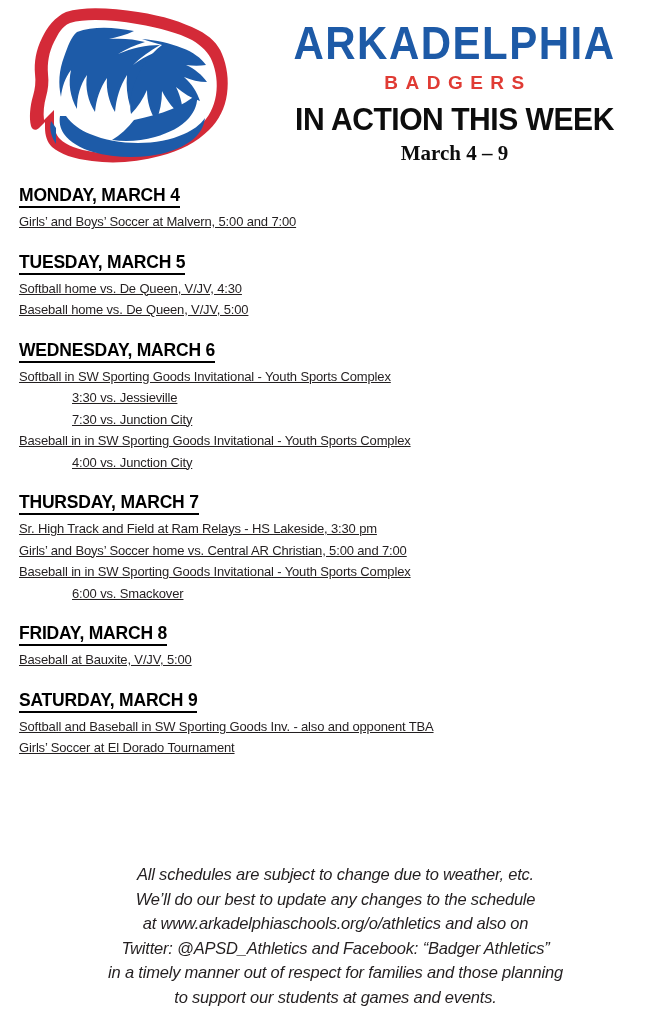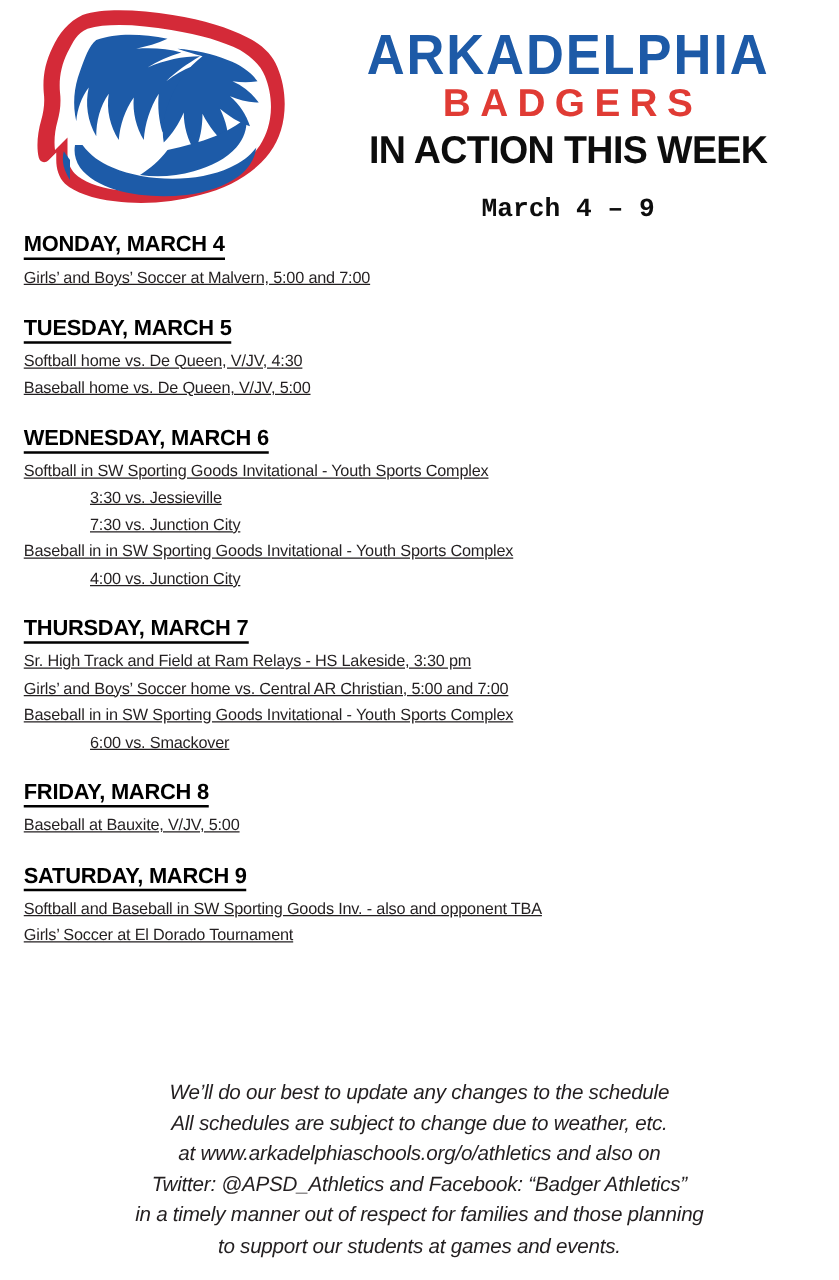--- a/index.html
+++ b/index.html
@@ -54,21 +54,21 @@
     line-height: 44px;
     color: #1d5aa7;
     transform: scaleY(1.08);
     transform-origin: center top;
     white-space: nowrap;
   }
 
   .wordmark-team {
     font-family: "Liberation Sans", sans-serif;
     font-weight: bold;
-    font-size: 31px;
+    font-size: 19px;
     letter-spacing: 7.5px;
     line-height: 27px;
     color: #e03b34;
     margin-top: 5px;
     padding-left: 7px;
     white-space: nowrap;
   }
 
   .headline {
     font-family: "Liberation Sans", sans-serif;
@@ -76,26 +76,26 @@
     font-size: 31px;
     line-height: 34px;
     letter-spacing: -0.5px;
     color: #0d0d0d;
     margin-top: 7px;
     white-space: nowrap;
     transform: scaleX(0.97);
   }
 
   .subhead {
-    font-family: Liberation Mono, monospace;
+    font-family: Liberation Serif, serif;
     font-weight: bold;
     font-size: 21px;
     line-height: 24px;
     color: #0d0d0d;
-    margin-top: 20px;
+    margin-top: 4px;
     white-space: nowrap;
   }
 
   
   .schedule {
     position: absolute;
     left: 19px;
     top: 184px;
     width: 640px;
     text-decoration: underline;
@@ -212,21 +212,21 @@
   <div class="schedule" id="schedule">
       <div class="day-block"><div class="day-heading">MONDAY, MARCH 4</div><div class="event-line">Girls’ and Boys’ Soccer at Malvern, 5:00 and 7:00</div></div>
       <div class="day-block"><div class="day-heading">TUESDAY, MARCH 5</div><div class="event-line">Softball home vs. De Queen, V/JV, 4:30</div><div class="event-line">Baseball home vs. De Queen, V/JV, 5:00</div></div>
       <div class="day-block"><div class="day-heading">WEDNESDAY, MARCH 6</div><div class="event-line">Softball in SW Sporting Goods Invitational - Youth Sports Complex</div><div class="event-line indent">3:30 vs. Jessieville</div><div class="event-line indent">7:30 vs. Junction City</div><div class="event-line">Baseball in in SW Sporting Goods Invitational - Youth Sports Complex</div><div class="event-line indent">4:00 vs. Junction City</div></div>
       <div class="day-block"><div class="day-heading">THURSDAY, MARCH 7</div><div class="event-line">Sr. High Track and Field at Ram Relays - HS Lakeside, 3:30 pm</div><div class="event-line">Girls’ and Boys’ Soccer home vs. Central AR Christian, 5:00 and 7:00</div><div class="event-line">Baseball in in SW Sporting Goods Invitational - Youth Sports Complex</div><div class="event-line indent">6:00 vs. Smackover</div></div>
       <div class="day-block"><div class="day-heading">FRIDAY, MARCH 8</div><div class="event-line">Baseball at Bauxite, V/JV, 5:00</div></div>
       <div class="day-block"><div class="day-heading">SATURDAY, MARCH 9</div><div class="event-line">Softball and Baseball in SW Sporting Goods Inv. - also and opponent TBA</div><div class="event-line">Girls’ Soccer at El Dorado Tournament</div></div>
     </div>
 
   <div class="footer" id="footer">
+      <div class="footer-line">All schedules are subject to change due to weather, etc.</div>
       <div class="footer-line">We’ll do our best to update any changes to the schedule</div>
-      <div class="footer-line">All schedules are subject to change due to weather, etc.</div>
       <div class="footer-line">at www.arkadelphiaschools.org/o/athletics and also on</div>
       <div class="footer-line">Twitter: @APSD_Athletics and Facebook: “Badger Athletics”</div>
       <div class="footer-line">in a timely manner out of respect for families and those planning</div>
       <div class="footer-line">to support our students at games and events.</div>
     </div>
 
 </div>
 
 </body></html>

